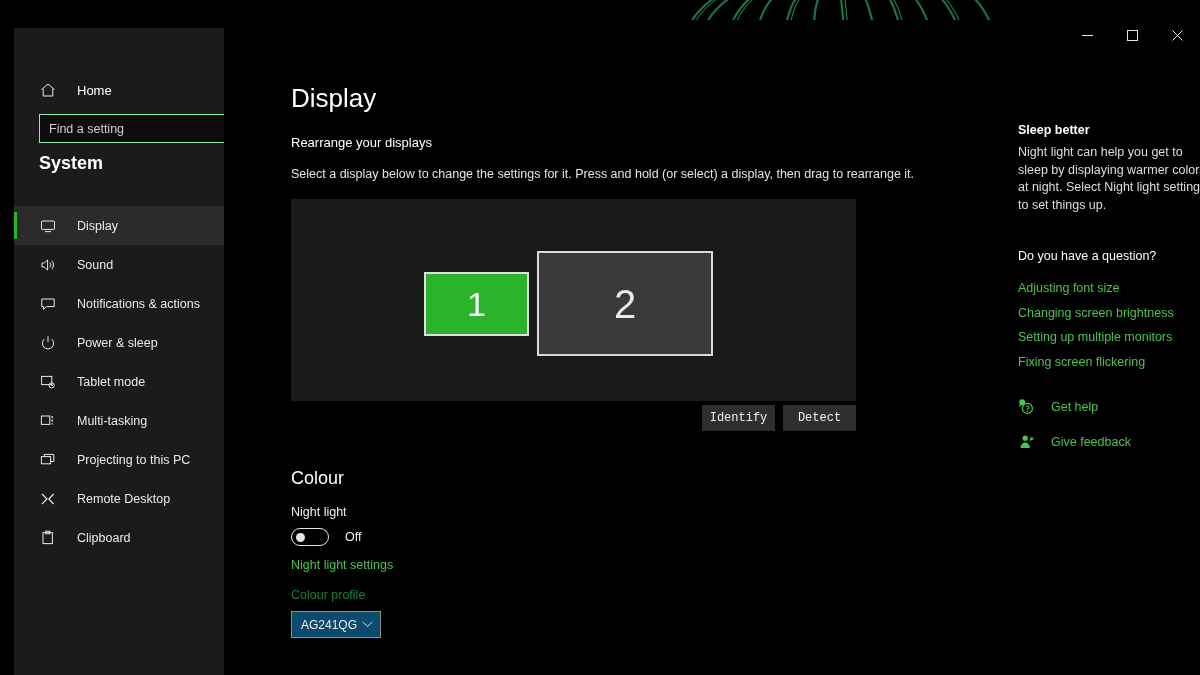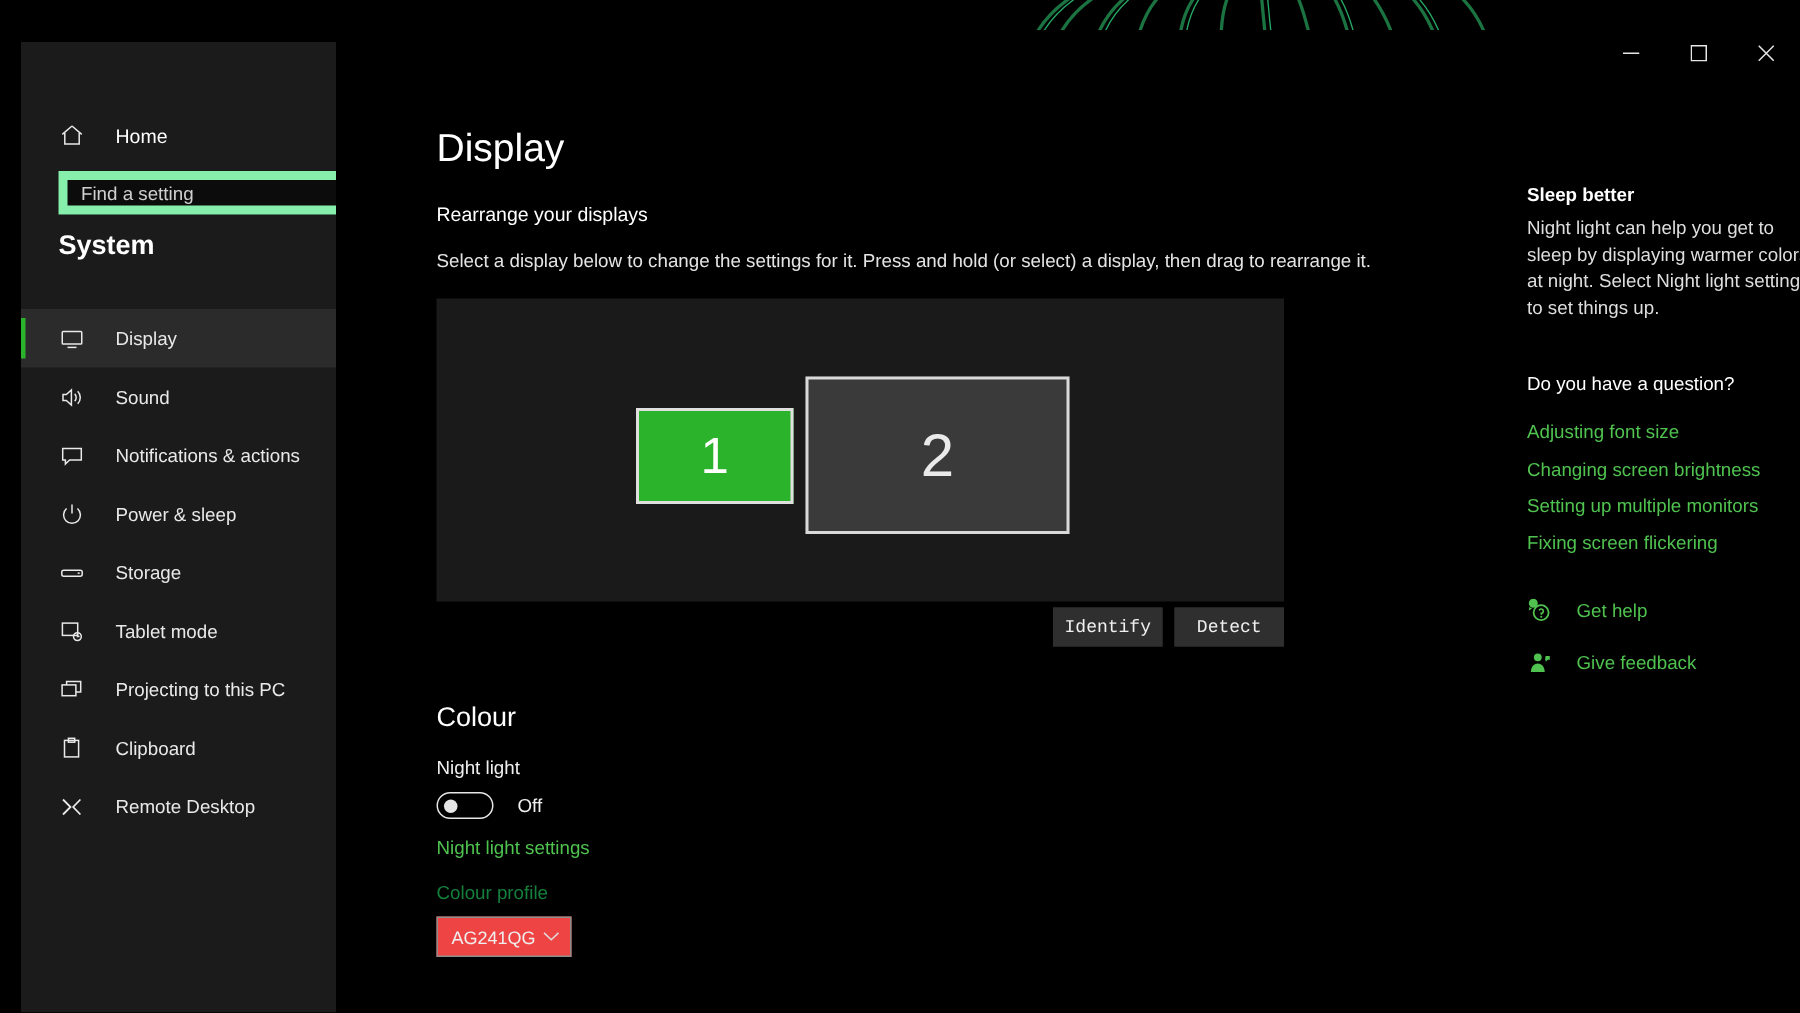--- a/index.html
+++ b/index.html
@@ -46,21 +46,21 @@
   .nav-home {
     position: absolute; left: 0; top: 46px; width: 258px; height: 32px;
     display: flex; align-items: center; padding-left: 26px;
   }
   .nav-home .label { font-size: 13px; color: #fff; margin-left: 21px; }
   .ico { width: 16px; height: 16px; display: inline-flex; align-items: center; justify-content: center; flex: 0 0 16px; }
   .ico svg { display: block; }
 
   .search-wrap {
     position: absolute; left: 25px; top: 86px; width: 233px; height: 29px;
-    border: 6px solid #86efac; background: #0c0c0c;
+    border: 1px solid #86efac; background: #0c0c0c;
     display: flex; align-items: center;
   }
   .search-input {
     flex: 1; background: transparent; border: 0; outline: none;
     color: #dcdcdc; font-size: 12.5px; font-family: "Liberation Sans", sans-serif;
     padding: 0 6px 0 9px;
   }
   .search-input::placeholder { color: #d0d0d0; opacity: 1; }
   .search-btn { width: 26px; height: 27px; display: flex; align-items: center; justify-content: center; }
 
@@ -139,21 +139,21 @@
     position: absolute; left: 4px; top: 4px; width: 9px; height: 9px;
     border-radius: 50%; background: #e6e6e6;
   }
   .toggle-state { margin-left: 16px; font-size: 12.5px; color: #f0f0f0; }
 
   .link-nightlight { position: absolute; left: 19px; top: 508px; font-size: 12.5px; color: #4fc24f; text-decoration: none; }
   .lbl-profile { position: absolute; left: 19px; top: 538px; font-size: 12.5px; color: #15803d; }
 
   .combo {
     position: absolute; left: 19px; top: 561px; width: 90px; height: 27px;
-    border: 1px solid #8e8e8e; background: #ef4444;
+    border: 1px solid #8e8e8e; background: #0c4a6e;
     display: flex; align-items: center; justify-content: space-between;
     padding: 0 7px 0 9px;
   }
   .combo .value { font-size: 12px; color: #efefef; }
 
   
   .aside { position: absolute; left: 990px; top: 30px; width: 210px; height: 645px; }
   .aside-title { position: absolute; left: 14px; top: 73px; font-size: 12.5px; font-weight: bold; color: #fff; }
   .aside-body { position: absolute; left: 14px; top: 94px; width: 192px; font-size: 12.5px; color: #dedede; line-height: 17.5px; }
   .aside-q { position: absolute; left: 14px; top: 199px; font-size: 12.5px; color: #fff; }
@@ -277,71 +277,71 @@
         <div class="nav-item">
           <span class="ico">
             <svg width="16" height="16" viewBox="0 0 16 16">
               <path d="M4.4 4 A5.6 5.6 0 1 0 11.6 4" fill="none" stroke="#e9e9e9" stroke-width="1"></path>
               <path d="M8 1.3 V7.4" stroke="#e9e9e9" stroke-width="1"></path>
             </svg>
           </span>
           <span class="label">Power &amp; sleep</span>
         </div>
 
-        <div class="nav-item">
-          <span class="ico">
-            <svg width="16" height="16" viewBox="0 0 16 16">
-              <rect x="1.2" y="6.1" width="13.6" height="4" rx="1.3" fill="none" stroke="#e9e9e9" stroke-width="1"></rect>
-              <path d="M11.8 8.1 h1.3" stroke="#e9e9e9" stroke-width="1"></path>
-            </svg>
-          </span>
-          <span class="label">Storage</span>
-        </div>
 
         <div class="nav-item">
           <span class="ico">
             <svg width="16" height="16" viewBox="0 0 16 16">
               <rect x="1.6" y="2.4" width="10.2" height="8.2" fill="none" stroke="#e9e9e9" stroke-width="1"></rect>
               <circle cx="11.6" cy="11.4" r="2.6" fill="none" stroke="#e9e9e9" stroke-width="1"></circle>
               <path d="M11.6 9.8 v1.6 h1.4" stroke="#e9e9e9" stroke-width="1" fill="none"></path>
             </svg>
           </span>
           <span class="label">Tablet mode</span>
         </div>
 
+        <div class="nav-item">
+          <span class="ico">
+            <svg width="16" height="16" viewBox="0 0 16 16">
+              <rect x="1.4" y="3" width="8.4" height="8.4" fill="none" stroke="#e9e9e9" stroke-width="1"></rect>
+              <path d="M12.2 3 V5.2 M12.2 6.6 V8.8 M12.2 10.2 V11.4" stroke="#e9e9e9" stroke-width="1.2"></path>
+            </svg>
+          </span>
+          <span class="label">Multi-tasking</span>
+        </div>
 
         <div class="nav-item">
           <span class="ico">
             <svg width="16" height="16" viewBox="0 0 16 16">
               <rect x="1.4" y="4.6" width="9.2" height="7.2" fill="none" stroke="#e9e9e9" stroke-width="1"></rect>
               <path d="M4.4 4.6 V2.4 H13.8 V9.4 H10.6" fill="none" stroke="#e9e9e9" stroke-width="1"></path>
             </svg>
           </span>
           <span class="label">Projecting to this PC</span>
         </div>
 
 
         <div class="nav-item">
           <span class="ico">
             <svg width="16" height="16" viewBox="0 0 16 16">
+              <path d="M2 3 L7 8 L2 13" fill="none" stroke="#e9e9e9" stroke-width="1.2"></path>
+              <path d="M13.6 3 L8.8 8 L13.6 13" fill="none" stroke="#e9e9e9" stroke-width="1.2"></path>
+            </svg>
+          </span>
+          <span class="label">Remote Desktop</span>
+        </div>
+
+        <div class="nav-item">
+          <span class="ico">
+            <svg width="16" height="16" viewBox="0 0 16 16">
               <rect x="3" y="2.6" width="9.4" height="11" fill="none" stroke="#e9e9e9" stroke-width="1"></rect>
               <rect x="5.6" y="1.2" width="4.2" height="2.6" fill="none" stroke="#e9e9e9" stroke-width="1"></rect>
             </svg>
           </span>
           <span class="label">Clipboard</span>
-        </div>
-
-        <div class="nav-item">
-          <span class="ico">
-            <svg width="16" height="16" viewBox="0 0 16 16">
-              <path d="M2 3 L7 8 L2 13" fill="none" stroke="#e9e9e9" stroke-width="1.2"></path>
-              <path d="M13.6 3 L8.8 8 L13.6 13" fill="none" stroke="#e9e9e9" stroke-width="1.2"></path>
-            </svg>
-          </span>
-          <span class="label">Remote Desktop</span>
         </div>
 
         <div class="nav-item">
           
           
         </div>
 
       </div>
 
       <div class="nav-scroll-track"></div>

